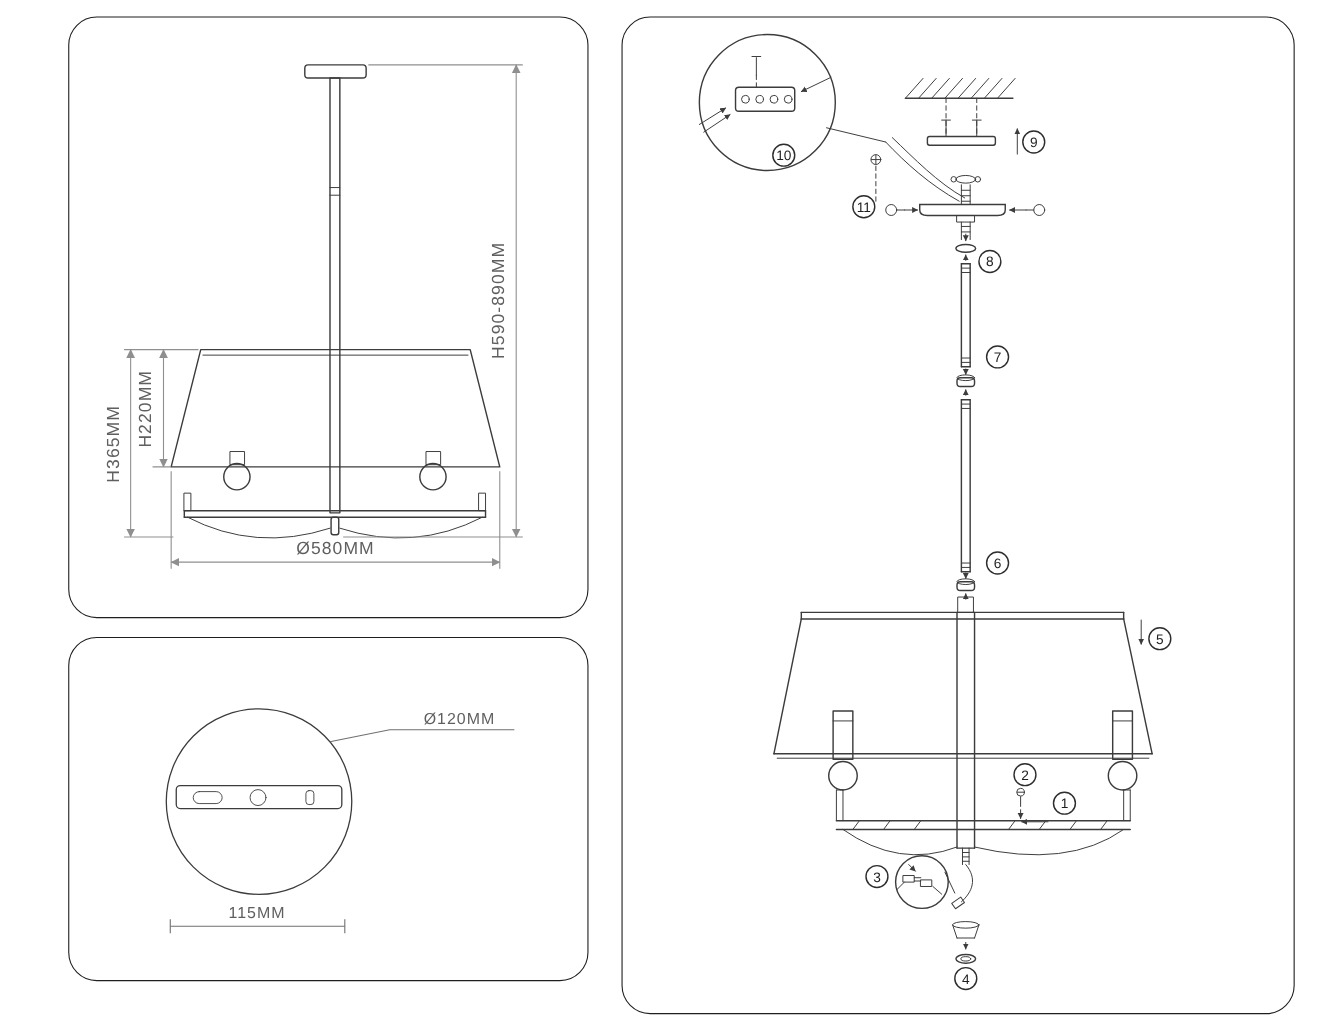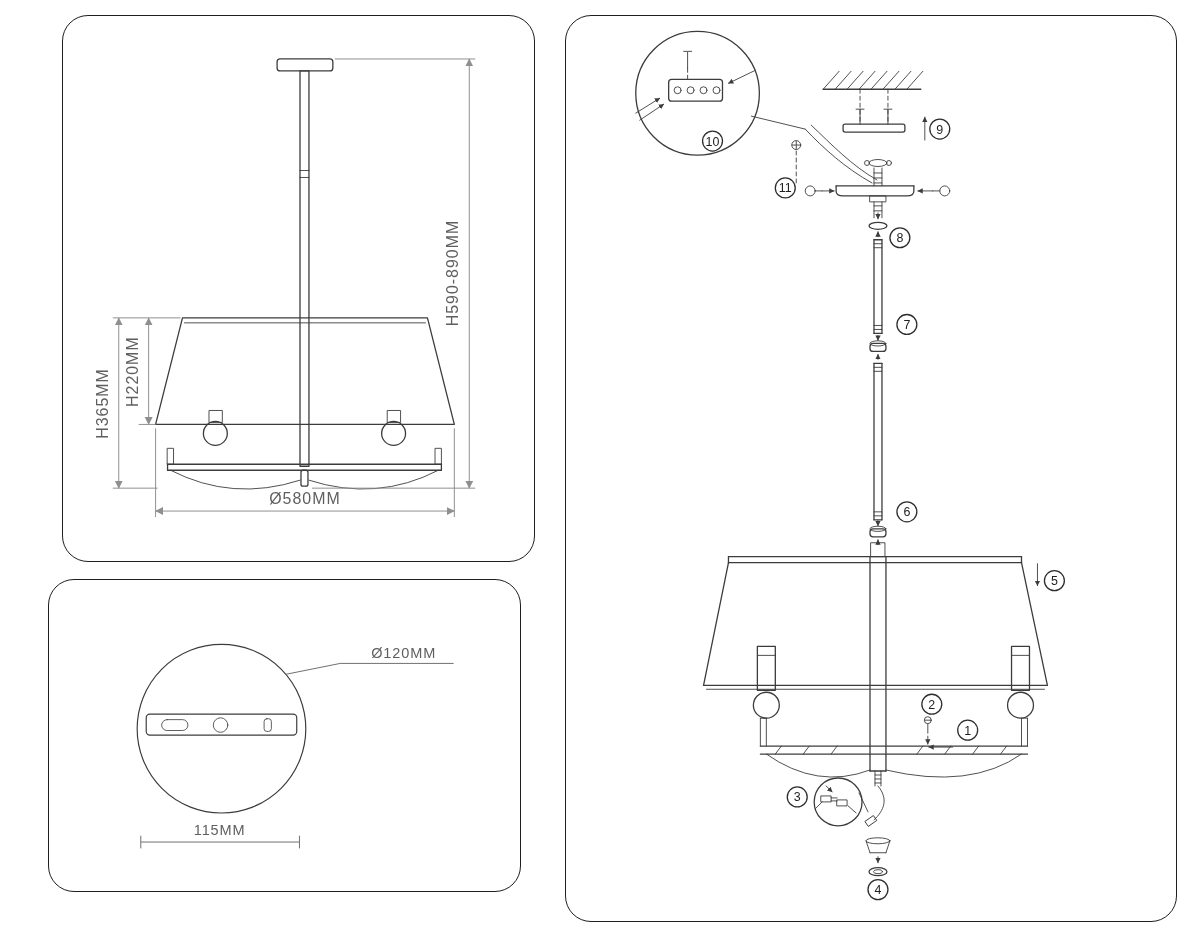--- a/index.html
+++ b/index.html
@@ -5,21 +5,21 @@
   html,body{margin:0;padding:0;}
   body{
     width:1200px;height:933px;position:relative;background:#ffffff;
     font-family:"Liberation Sans",sans-serif;overflow:hidden;
   }
   .panel{
     position:absolute;background:#ffffff;border:1.6px solid #1f1f1f;
     border-radius:26px;box-sizing:border-box;overflow:hidden;
   }
   #panel-front{left:62px;top:15px;width:473px;height:547px;}
-  #panel-canopy{left:48px;top:579px;width:473px;height:313px;}
+  #panel-canopy{left:62px;top:579px;width:473px;height:313px;}
   #panel-assembly{left:565px;top:15px;width:612px;height:907px;}
   svg{display:block;width:100%;height:100%;}
   .draw{stroke:#3c3c3c;stroke-width:1.3;fill:none;stroke-linecap:round;stroke-linejoin:round;}
   .draw-thin{stroke:#3c3c3c;stroke-width:0.9;fill:none;stroke-linecap:round;stroke-linejoin:round;}
   .dashed{stroke-dasharray:4 3;}
   .dim-line{stroke:#8f8f8f;stroke-width:1;fill:none;}
   .dim-line2{stroke:#6f6f6f;stroke-width:1.1;fill:none;}
   .dim-text{font-size:16px;fill:#5f5f5f;letter-spacing:1px;text-anchor:middle;font-family:"Liberation Sans",sans-serif;}
   .balloon{fill:#ffffff;stroke:#2d2d2d;stroke-width:1.3;}
   .balloon-num{font-size:12.5px;fill:#1f1f1f;text-anchor:middle;font-family:"Liberation Sans",sans-serif;}

